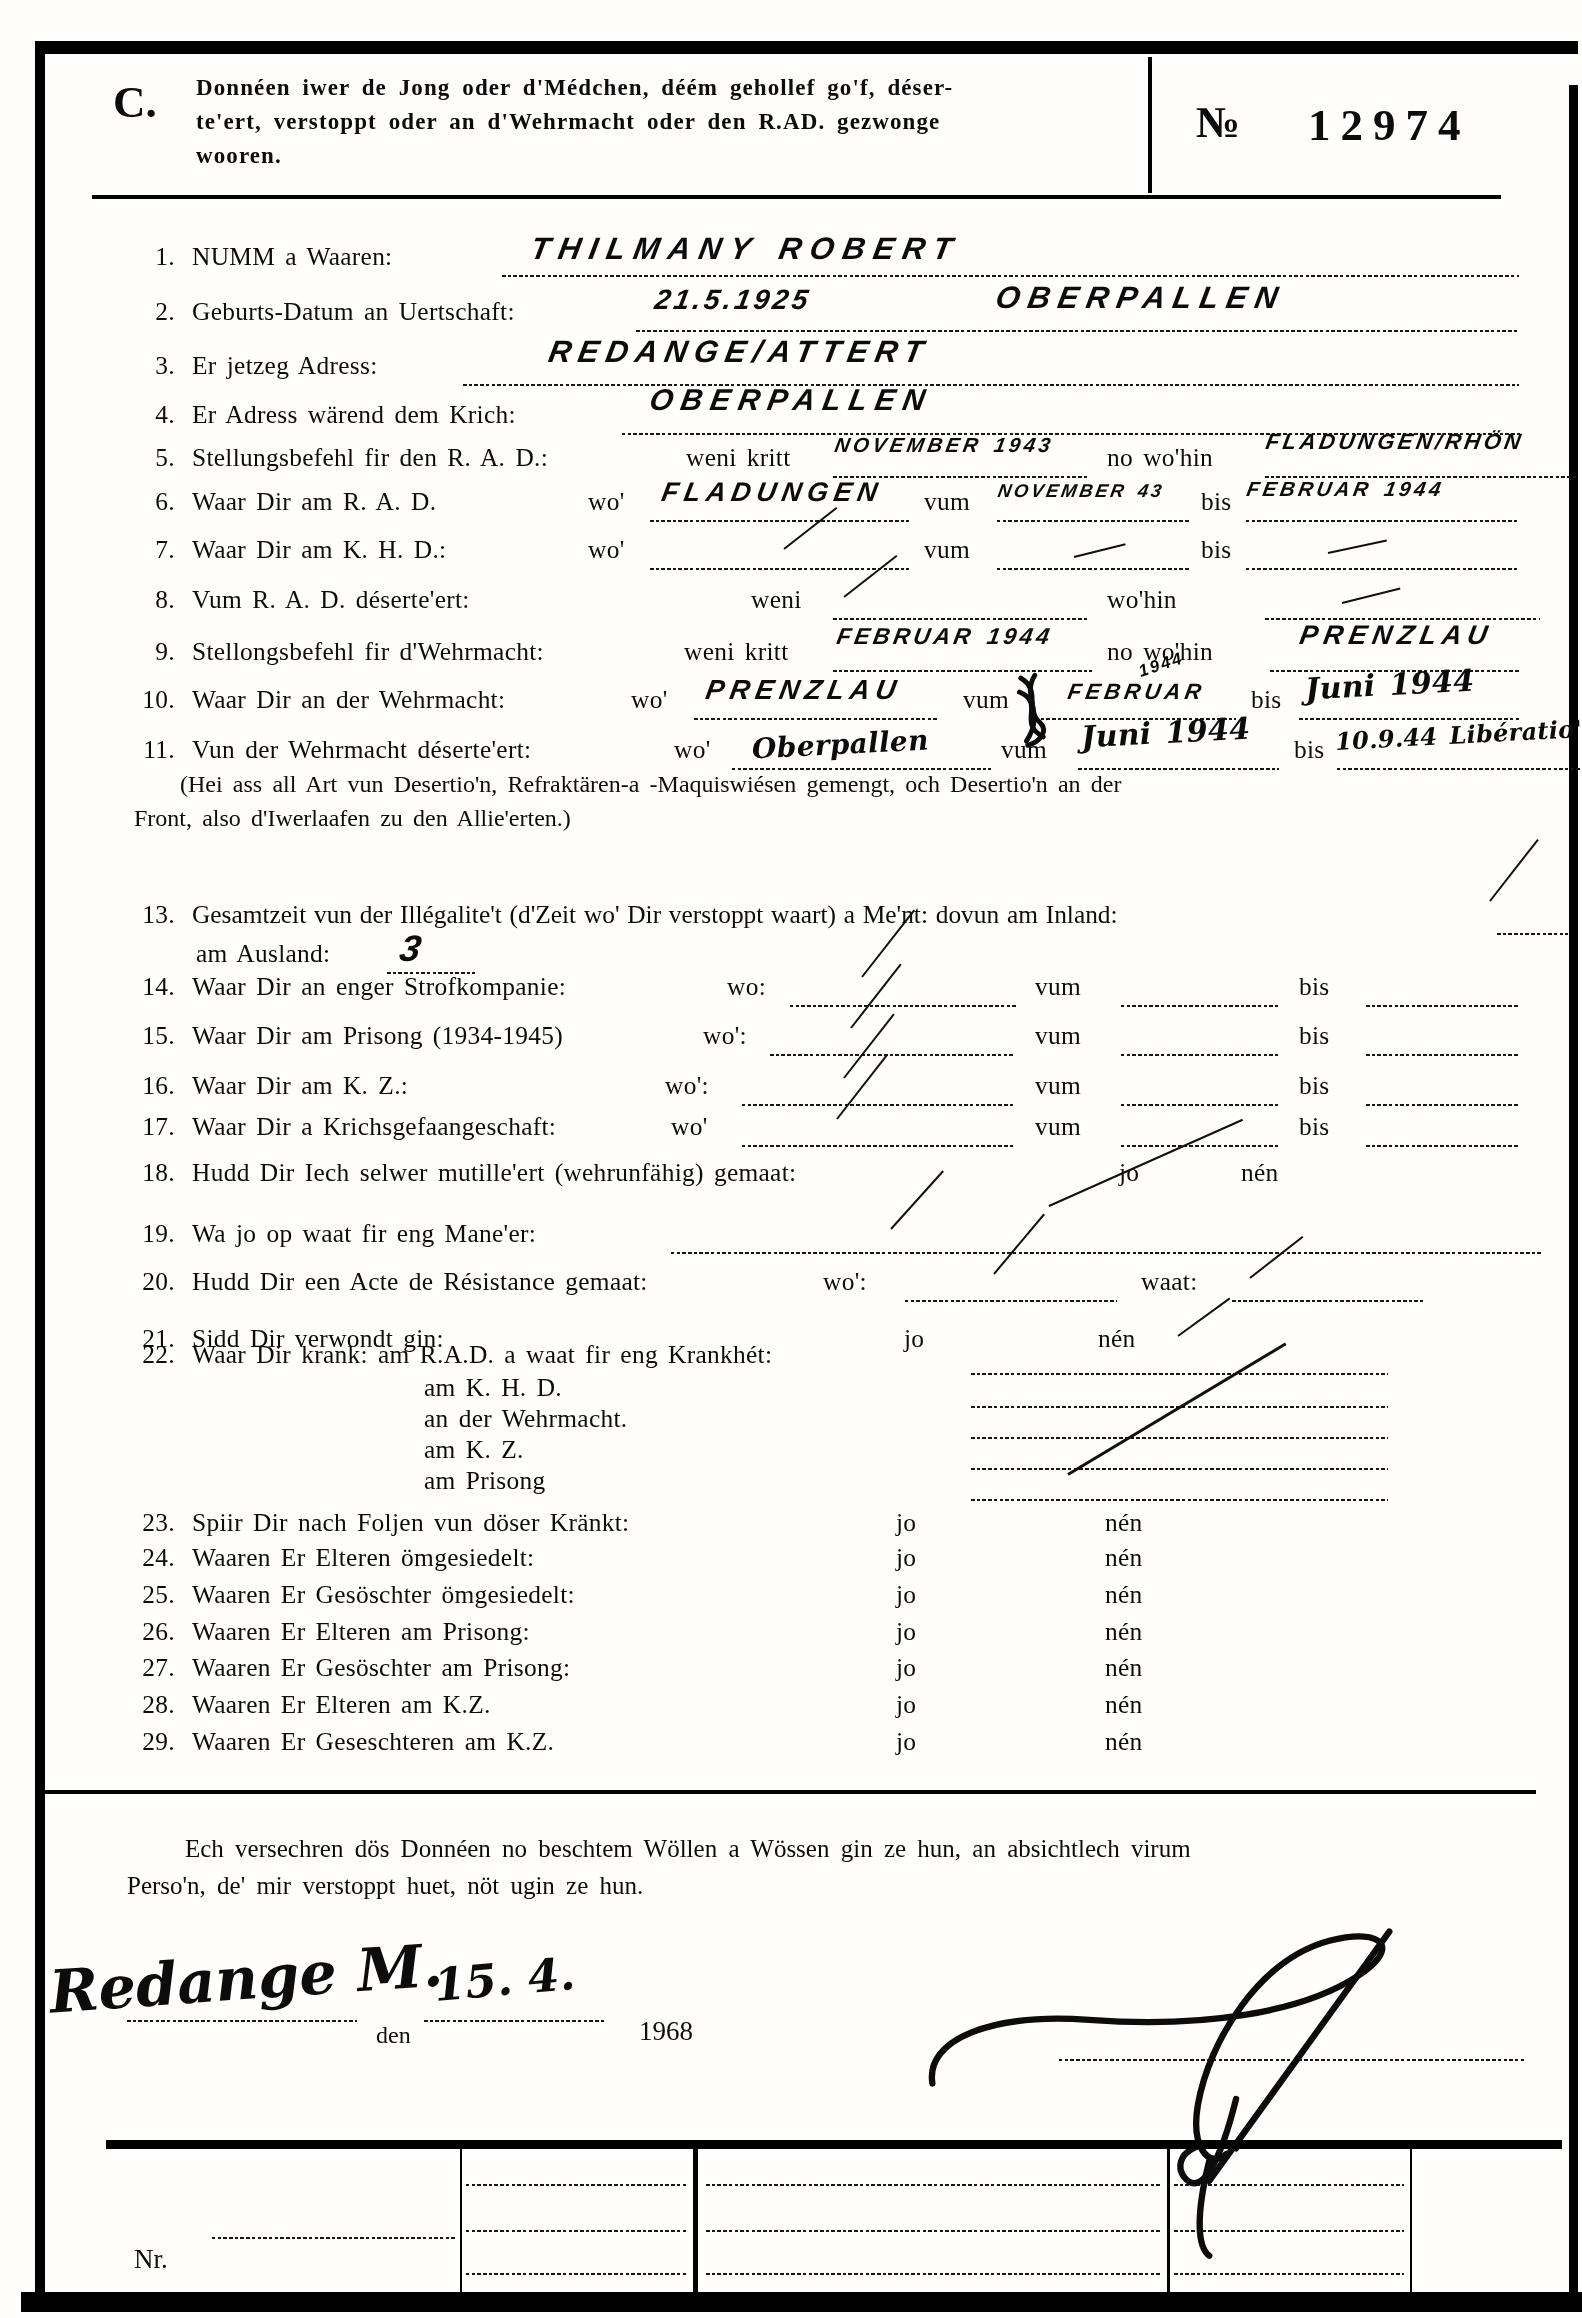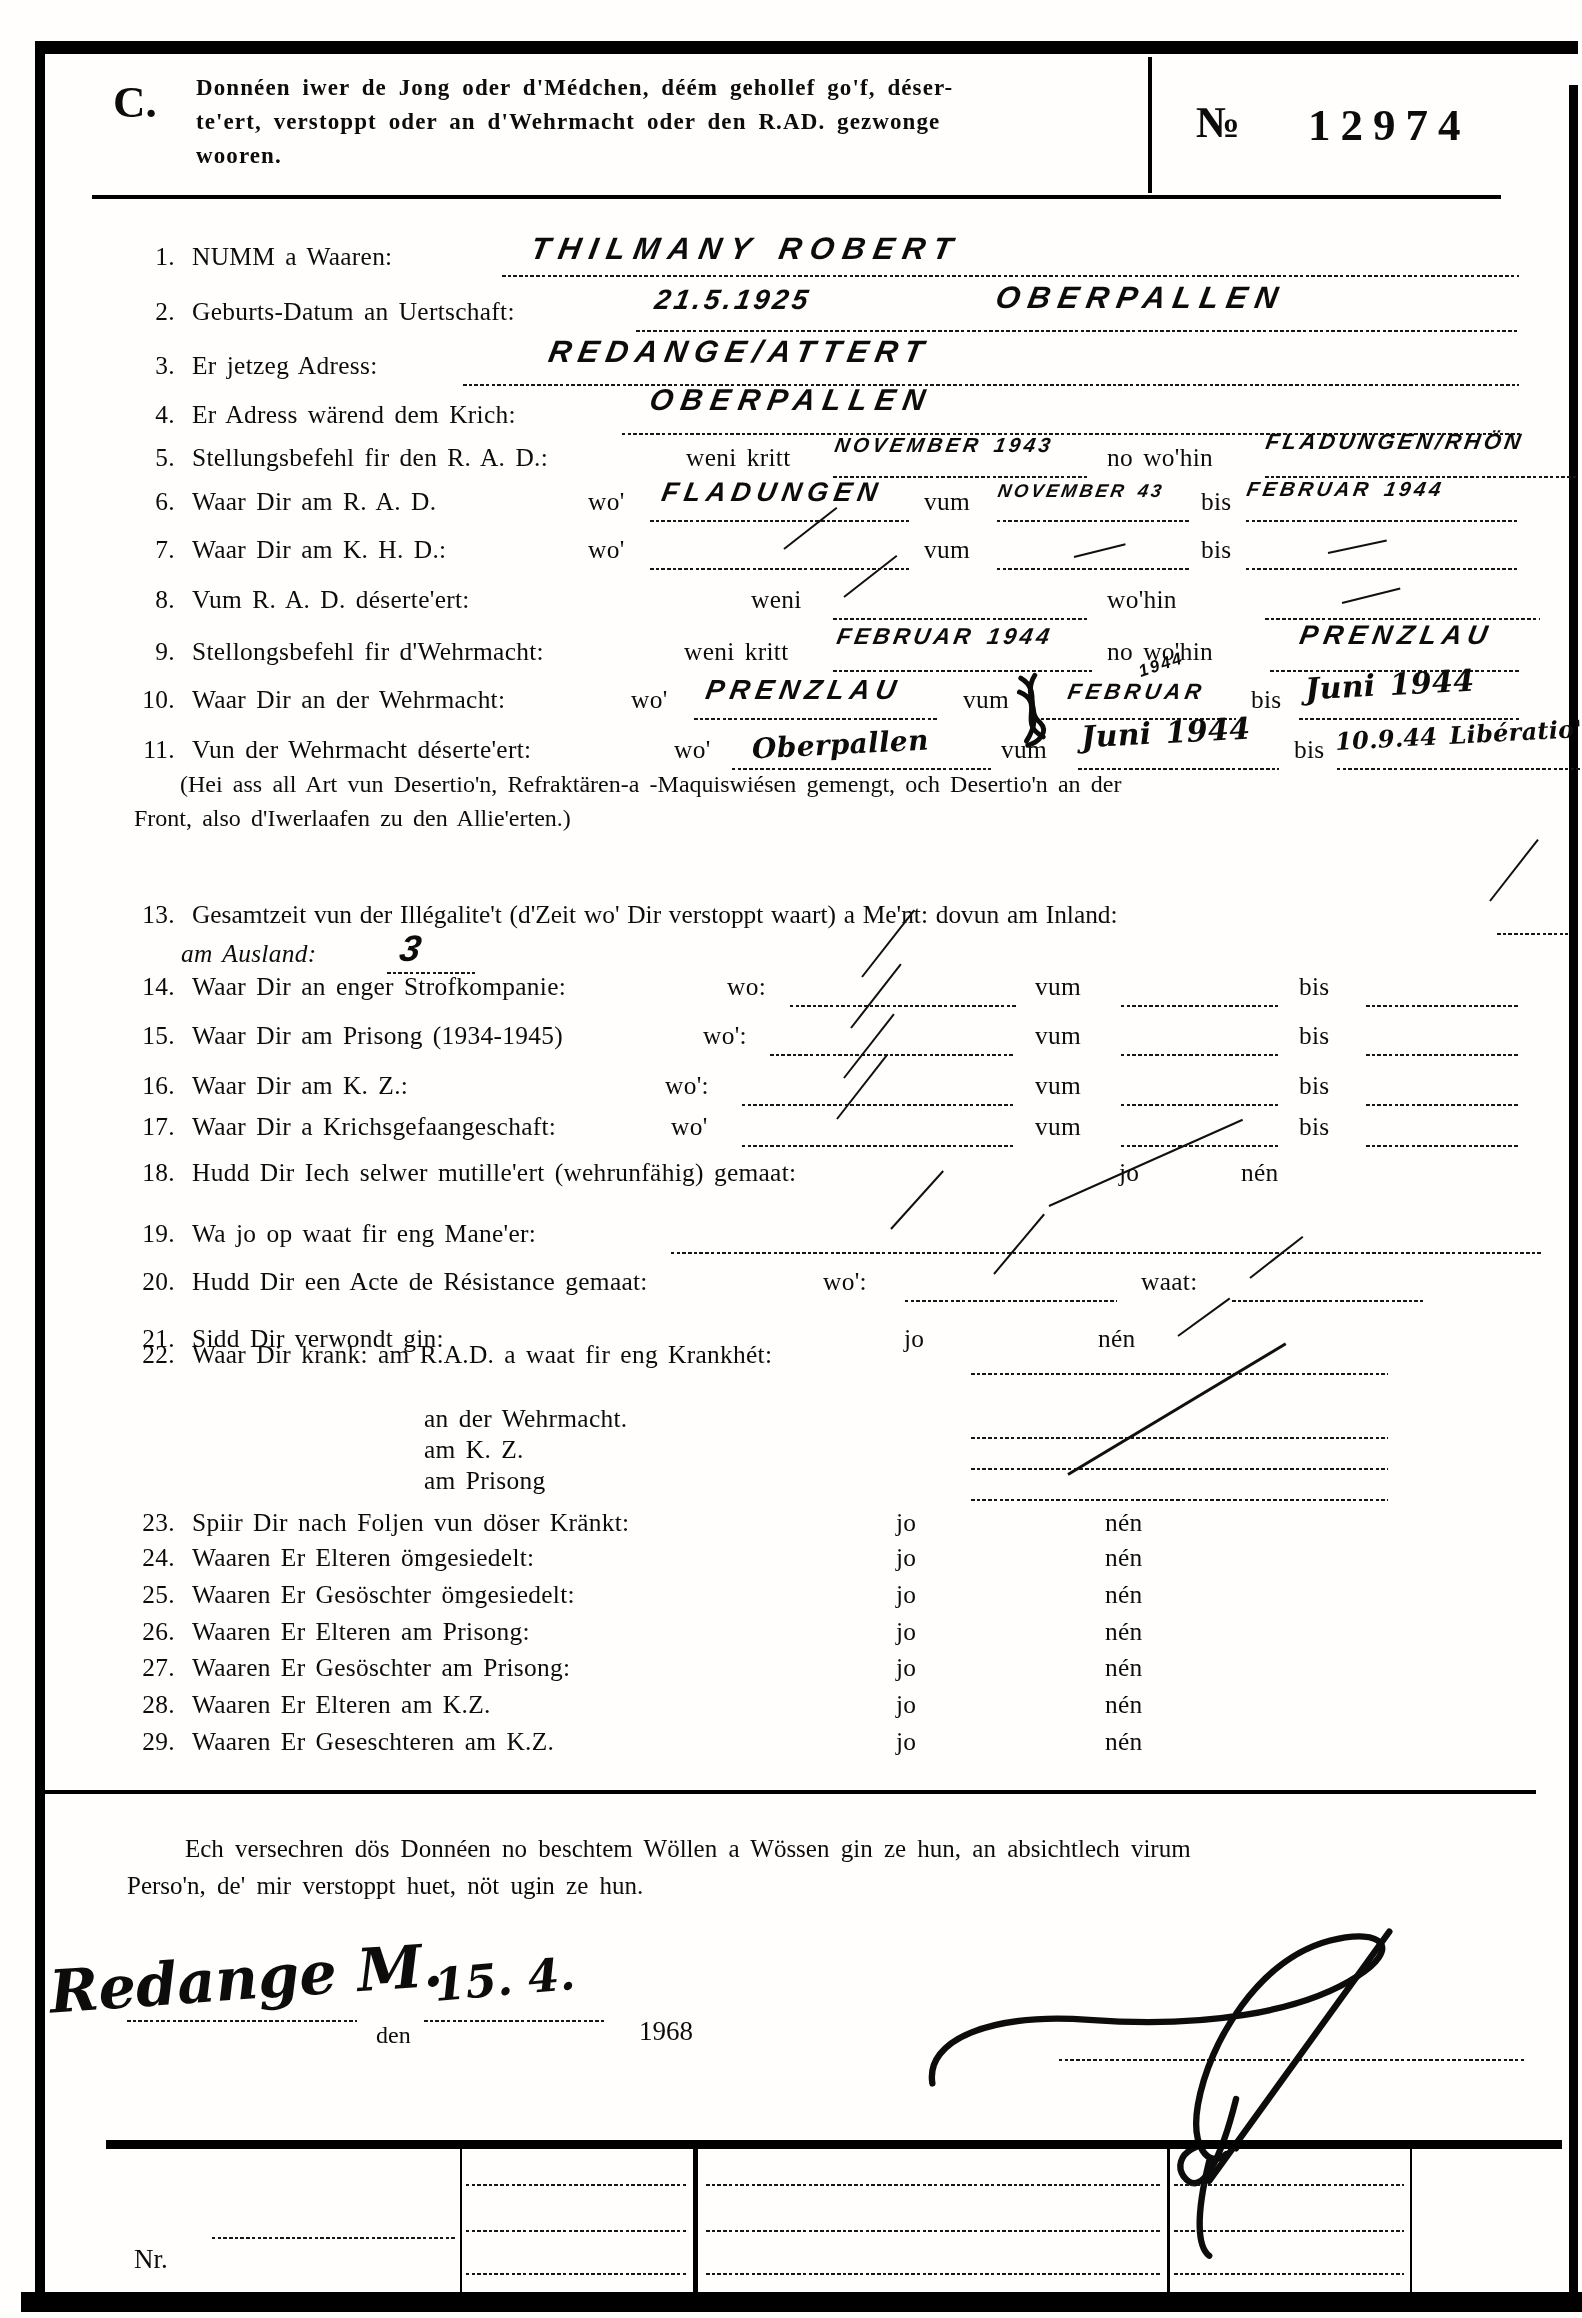--- a/index.html
+++ b/index.html
@@ -182,21 +182,21 @@
   <div class="note" style="left:134px;top:805px;">Front, also d'Iwerlaafen zu den Allie'erten.)</div>
 
 
   <div class="row" style="top:900px">
     <span class="num">13.</span>
     <span class="lbl" style="letter-spacing:0;word-spacing:1.4px;">Gesamtzeit vun der Illégalite't (d'Zeit wo' Dir verstoppt waart) a Me'nt: dovun am Inland:</span>
     <span class="blank" style="left:1497px;width:71px;"></span>
     <span class="sl" style="left:1490px;top:0px;width:78px;transform:rotate(-52deg);"></span>
   </div>
   <div class="row" style="top:939px">
-    <span class="lbl" style="left:181px;font-style:italic;">am Ausland:</span>
+    <span class="lbl" style="left:196px;">am Ausland:</span>
     <span class="blank" style="left:387px;width:88px;"></span>
     <span class="hwc" style="left:400px;top:-11.3px;font-size:37px;">3</span>
   </div>
 
   <div class="row" style="top:972px">
     <span class="num">14.</span>
     <span class="lbl">Waar Dir an enger Strofkompanie:</span>
     <span class="w" style="left:727px">wo:</span>
     <span class="blank" style="left:790px;width:226px;"></span>
     <span class="sl" style="left:862px;top:4.2px;width:85px;transform:rotate(-52deg);"></span>
@@ -274,20 +274,24 @@
     <span class="w" style="left:904px">jo</span>
     <span class="w" style="left:1098px">nén</span>
     <span class="sl" style="left:1178px;top:11.3px;width:64px;transform:rotate(-36deg);"></span>
   </div>
 
   <div class="row" style="top:1340px">
     <span class="num">22.</span>
     <span class="lbl">Waar Dir krank: am R.A.D. a waat fir eng Krankhét:</span>
     <span class="blank" style="left:971px;width:417px;"></span>
   </div>
+  <div class="row" style="top:1373px">
+    <span class="lbl" style="left:424px">am K. H. D.</span>
+    <span class="blank" style="left:971px;width:417px;"></span>
+  </div>
   <div class="row" style="top:1404px">
     <span class="lbl" style="left:424px">an der Wehrmacht.</span>
     <span class="blank" style="left:971px;width:417px;"></span>
   </div>
   <div class="row" style="top:1435px">
     <span class="lbl" style="left:424px">am K. Z.</span>
     <span class="blank" style="left:971px;width:417px;"></span>
   </div>
   <div class="row" style="top:1466px">
     <span class="lbl" style="left:424px">am Prisong</span>

